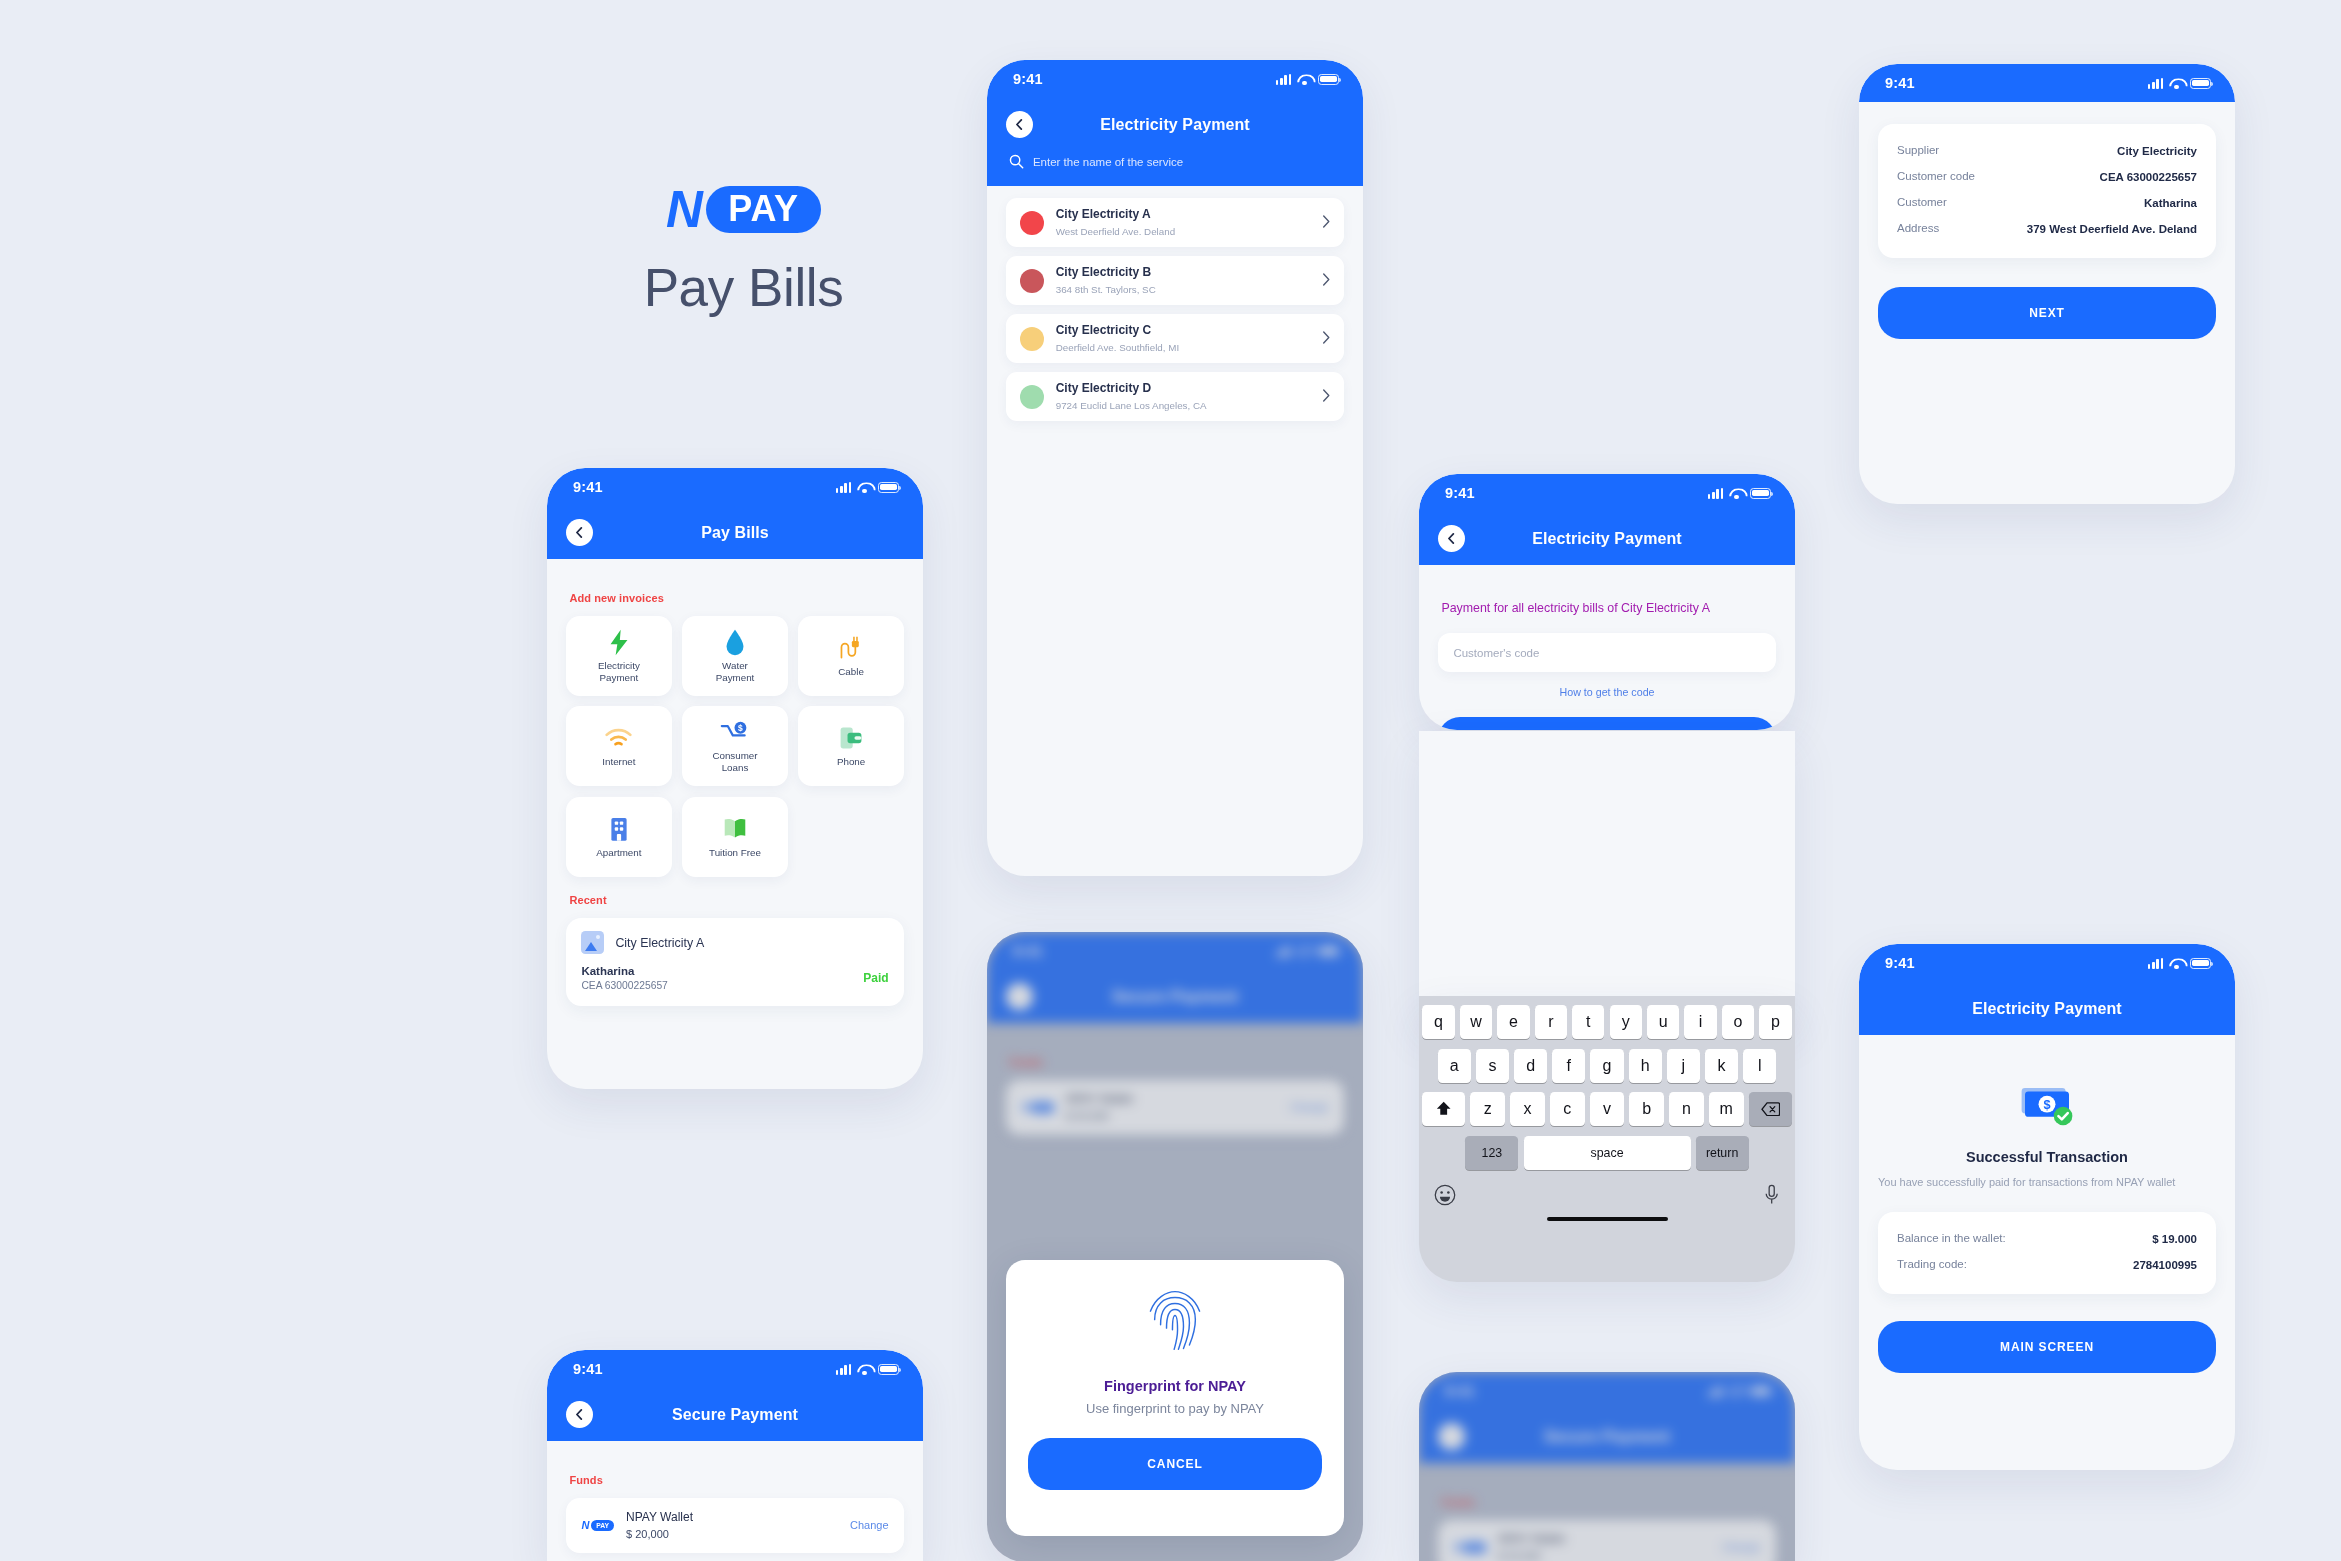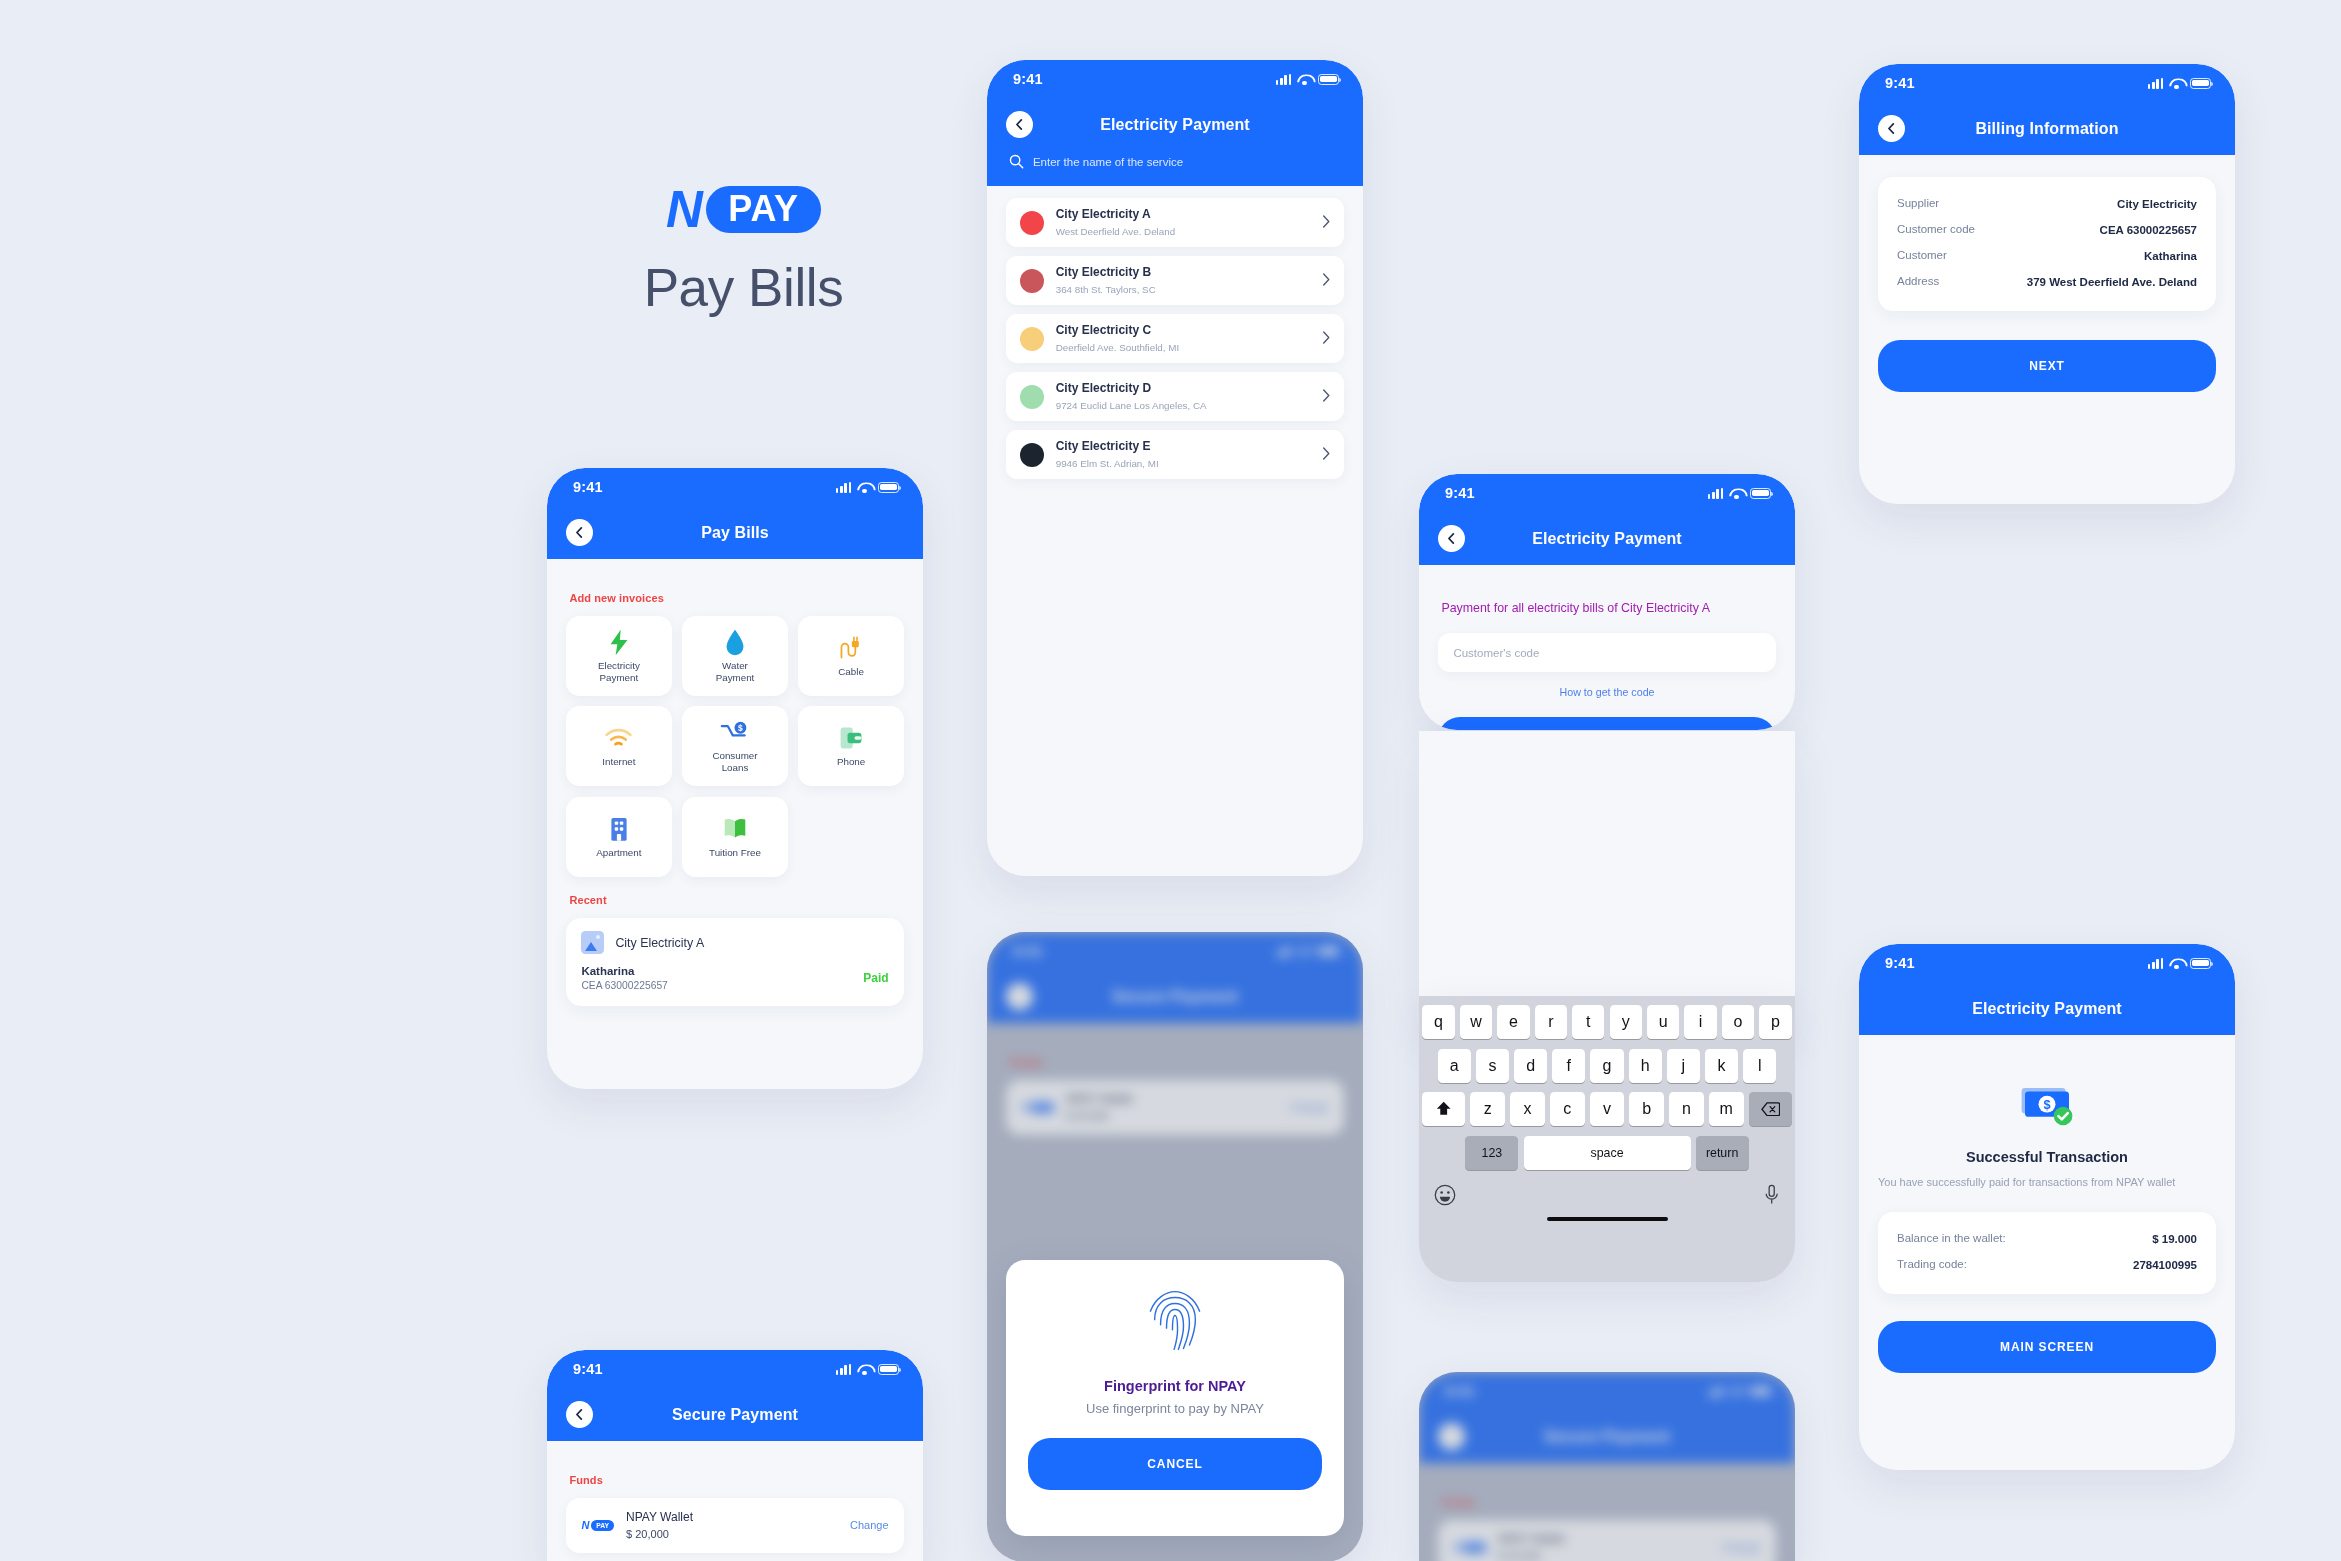--- a/index.html
+++ b/index.html
@@ -444,30 +444,20 @@
         </span>
         <span class="lchev"><svg viewBox="0 0 10 15">
               <path d="M2 1 L8 7.5 L2 14" fill="none" stroke="#4e5870" stroke-width="1.6" stroke-linecap="round" stroke-linejoin="round"></path>
             </svg></span>
       </div>
       <div class="lrow">
         <span class="lavatar" style="background:#9fdcae"></span>
         <span class="ltexts">
           <span class="ltitle" style="display:block">City Electricity D</span>
           <span class="lsub">9724 Euclid Lane Los Angeles, CA</span>
-        </span>
-        <span class="lchev"><svg viewBox="0 0 10 15">
-              <path d="M2 1 L8 7.5 L2 14" fill="none" stroke="#4e5870" stroke-width="1.6" stroke-linecap="round" stroke-linejoin="round"></path>
-            </svg></span>
-      </div>
-      <div class="lrow">
-        <span class="lavatar" style="background:#1c2430"></span>
-        <span class="ltexts">
-          <span class="ltitle" style="display:block">City Electricity E</span>
-          <span class="lsub">9946 Elm St. Adrian, MI</span>
         </span>
         <span class="lchev"><svg viewBox="0 0 10 15">
               <path d="M2 1 L8 7.5 L2 14" fill="none" stroke="#4e5870" stroke-width="1.6" stroke-linecap="round" stroke-linejoin="round"></path>
             </svg></span>
       </div>
     </div>
   </div>
 
   <div class="phone" style="left:987px; top:932px; height:630px; background:#b9c0cf;">
     <div class="blurscreen">
@@ -688,28 +678,20 @@
               <i></i>
               <i></i>
               <i></i>
             </span>
           <span class="ic-wifi"></span>
           <span class="ic-batt">
               <span></span>
             </span>
         </span>
       </div>
-      <div class="navrow">
-        <div class="backbtn">
-          <svg viewBox="0 0 12 12">
-              <path d="M8 1L3.2 6 8 11" fill="none" stroke="#1f2845" stroke-width="1.9" stroke-linecap="round" stroke-linejoin="round"></path>
-            </svg>
-        </div>
-        <div class="nav-title">Billing Information</div>
-      </div>
     </div>
     <div class="body" style="padding-top:22px;">
       <div class="kv-card">
         <div class="kv-row">
           <span class="kv-k">Supplier</span>
           <span class="kv-v">City Electricity</span>
         </div>
         <div class="kv-row">
           <span class="kv-k">Customer code</span>
           <span class="kv-v">CEA 63000225657</span>

